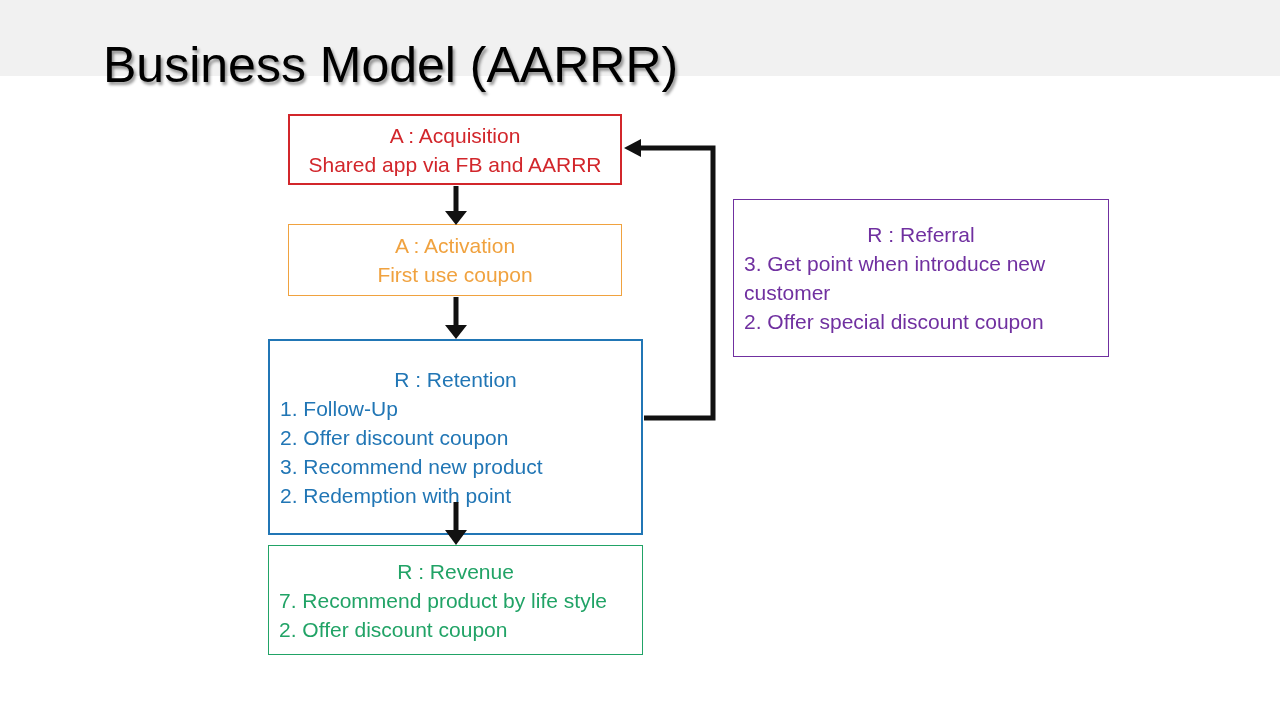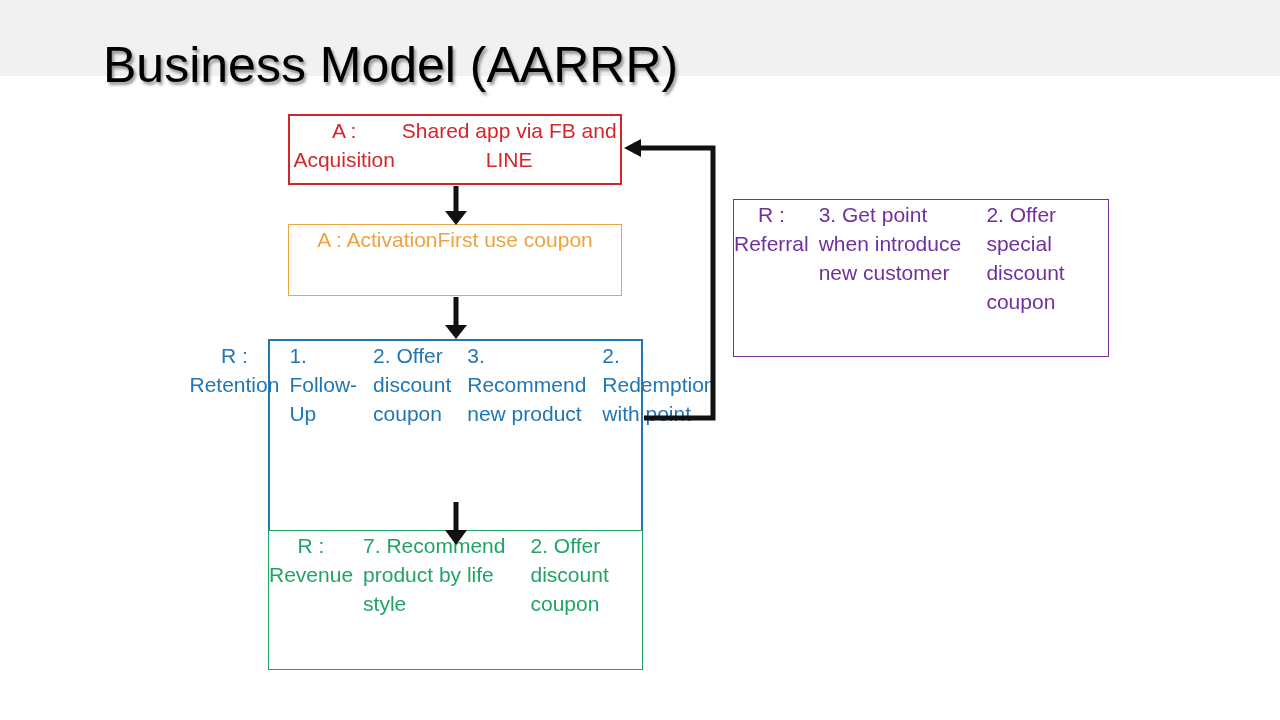--- a/index.html
+++ b/index.html
@@ -31,54 +31,54 @@
     text-shadow: 2px 3px 3px rgba(0,0,0,0.40);
     white-space: nowrap;
     margin-top: 27px;
   }
   .box {
     position: absolute;
     border: 2px solid var(--accent, #333);
     color: var(--accent, #333);
     background: #ffffff;
     display: flex;
-    flex-direction: row;
+    flex-direction: column;
     justify-content: center;
     font-size: 21px;
     line-height: 29px;
   }
   .box.thin { border-width: 1.5px; }
   .box-title { text-align: center; }
   .line-center { text-align: center; }
   .line-left { text-align: left; padding-left: 10px; padding-right: 6px; }
 
   #box-acquisition { left: 288px; top: 114px; width: 334px; height: 71px; }
   #box-activation  { left: 288px; top: 224px; width: 334px; height: 72px; }
   #box-retention   { left: 268px; top: 339px; width: 375px; height: 196px; }
-  #box-revenue     { left: 268px; top: 530px; width: 375px; height: 140px; }
+  #box-revenue     { left: 268px; top: 545px; width: 375px; height: 110px; }
   #box-referral    { left: 733px; top: 199px; width: 376px; height: 158px; }
 
   .connector-layer {
     position: absolute;
     left: 0; top: 0;
     width: 1280px; height: 720px;
     pointer-events: none;
   }
 </style>
 </head>
 <body>
 
 <div class="slide">
 
   <div class="header-band" style="background: rgb(241, 241, 241);"></div>
   <div class="slide-title">Business Model (AARRR)</div>
 
   <div class="box" id="box-acquisition" style="--accent: #D2262B;">
     <div class="box-title">A : Acquisition</div>
-    <div class="line-center">Shared app via FB and LINE</div>
+    <div class="line-center">Shared app via FB and AARRR</div>
   </div>
 
   <div class="box thin" id="box-activation" style="--accent: #F0A23F;">
     <div class="box-title">A : Activation</div>
     <div class="line-center">First use coupon</div>
   </div>
 
   <div class="box" id="box-retention" style="--accent: #2176B5;">
     <div class="box-title">R : Retention</div>
     <div class="line-left">1. Follow-Up</div>

